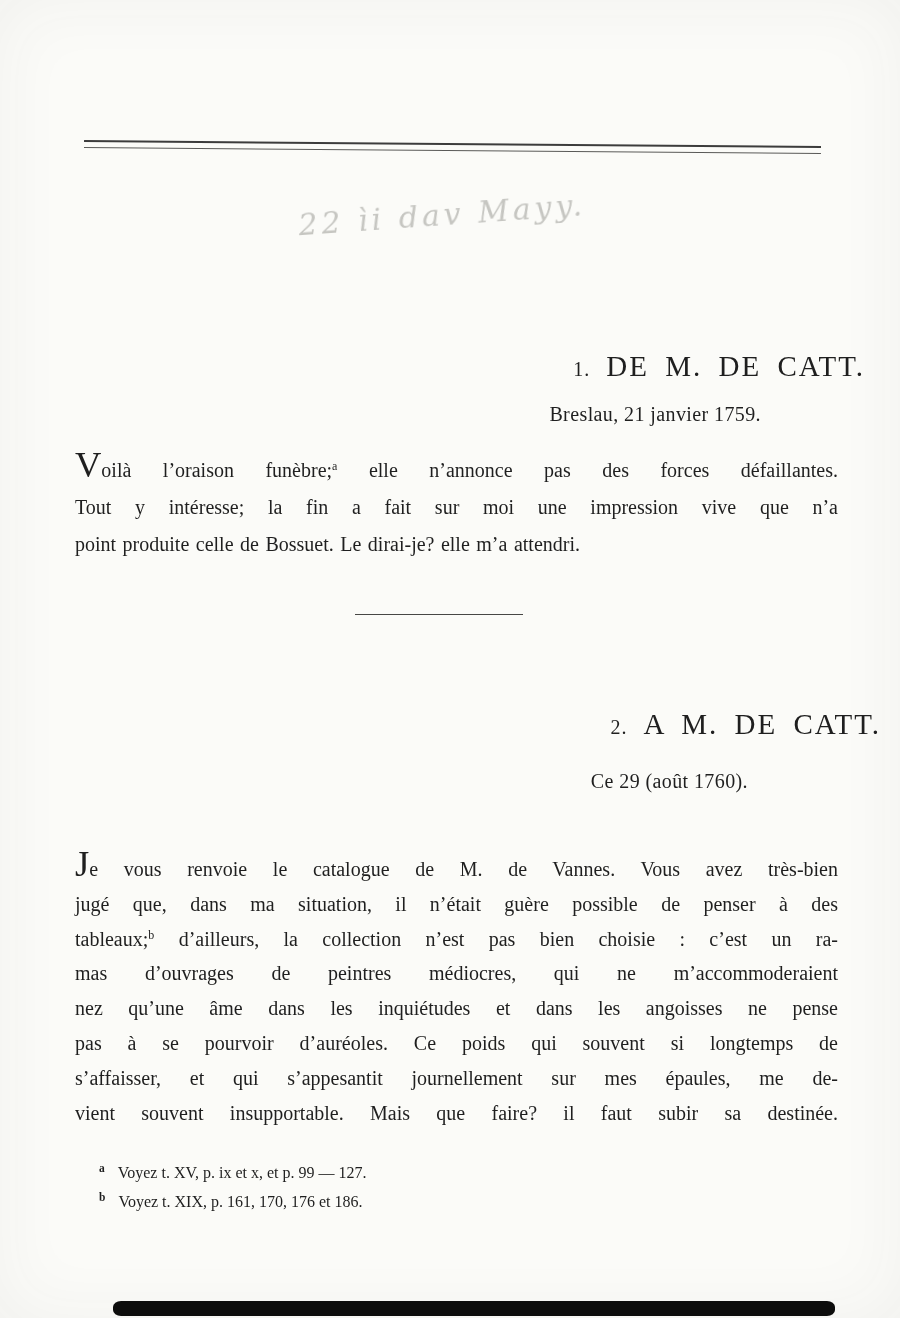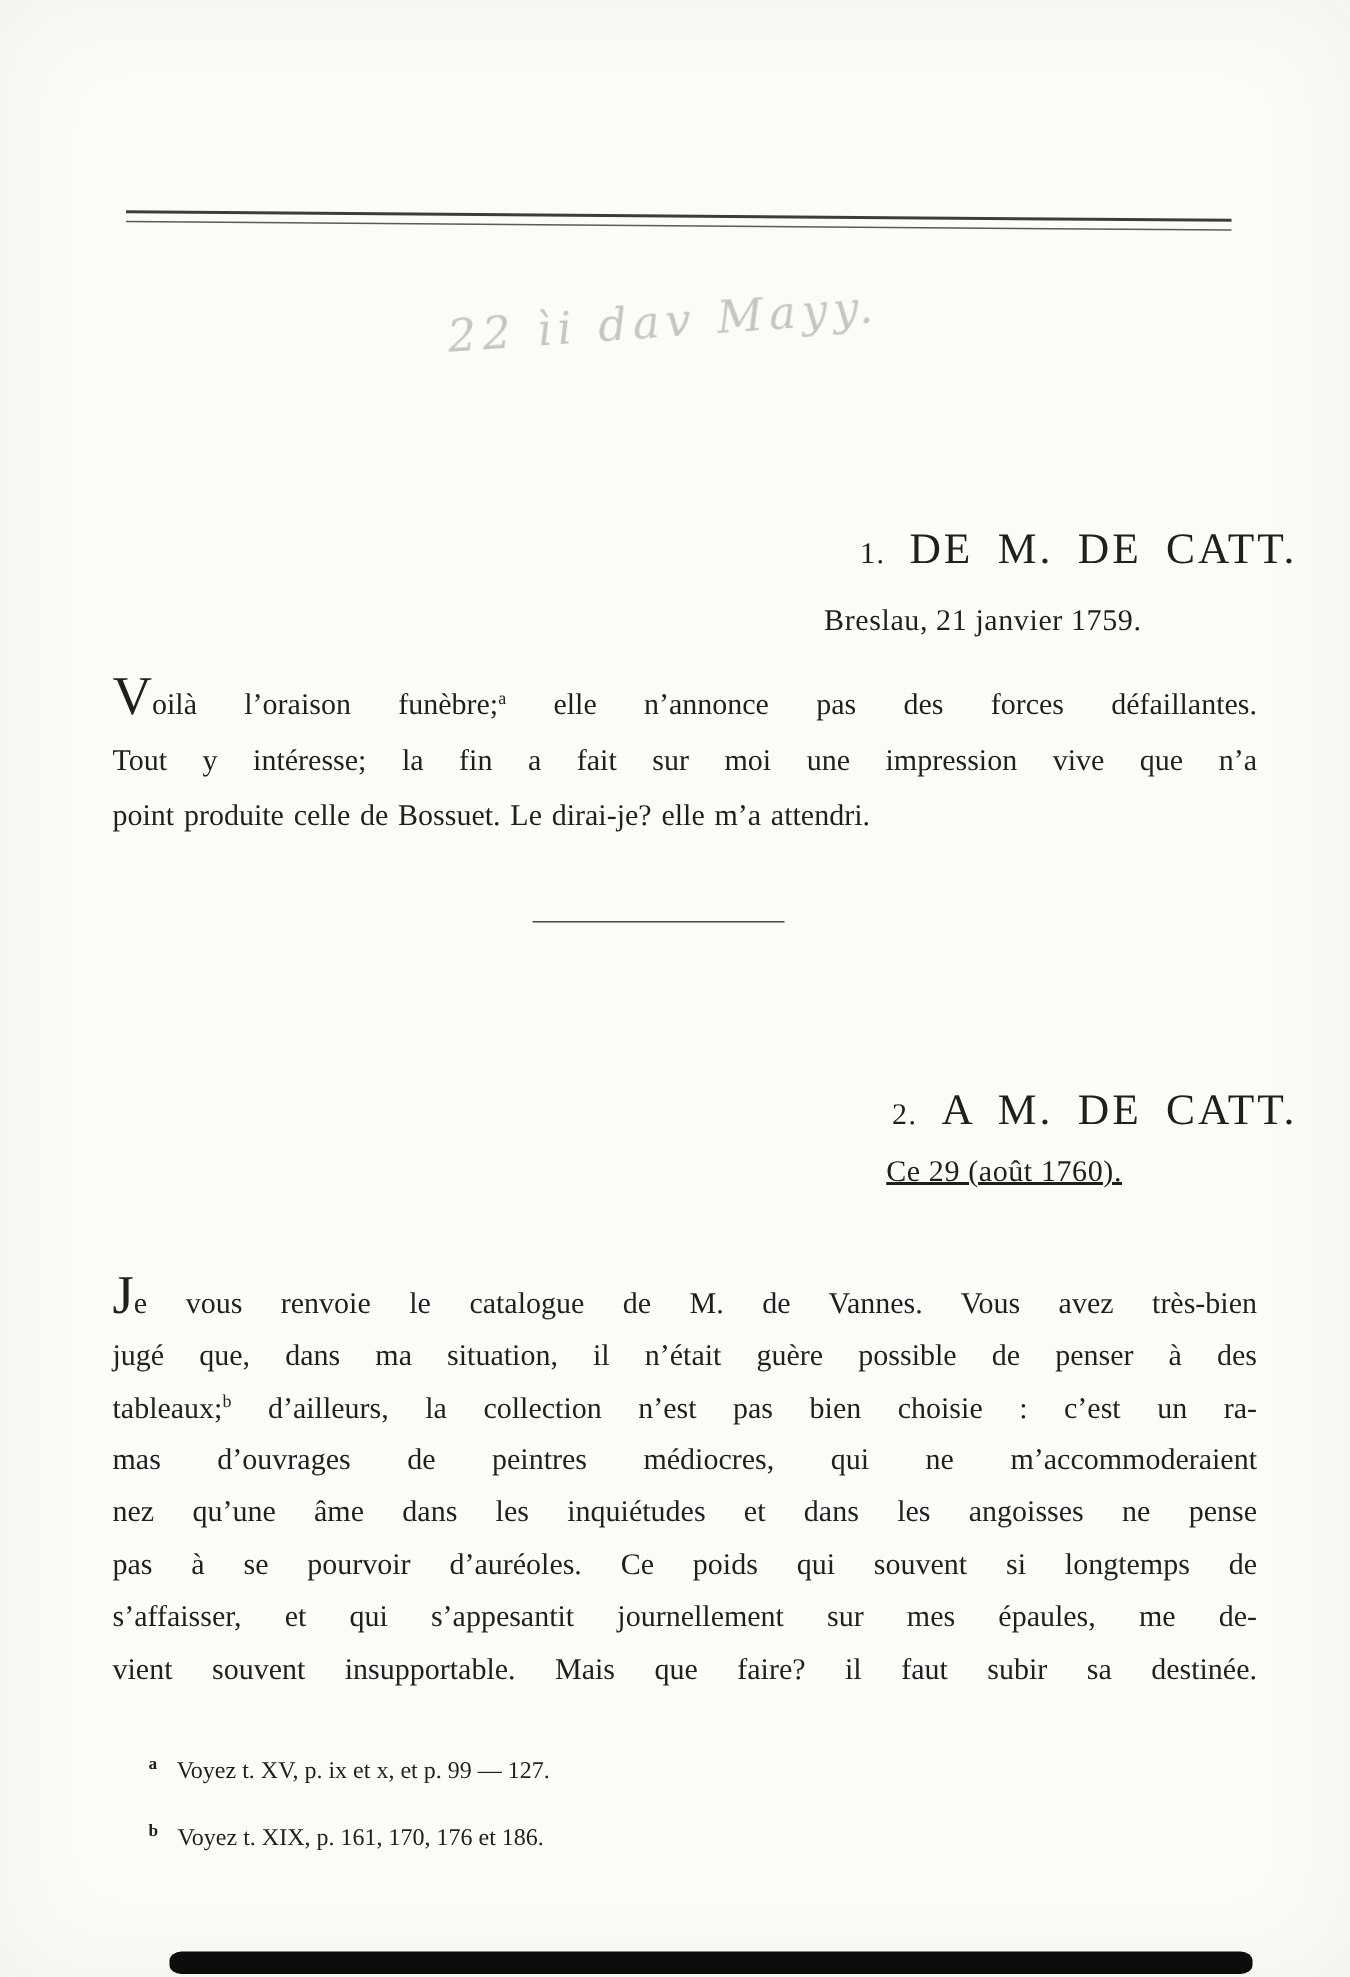--- a/index.html
+++ b/index.html
@@ -19,36 +19,36 @@
     font-family:"DejaVu Serif",serif;font-style:italic;
     font-size:30px;letter-spacing:4px;color:#a3a39e;opacity:.6;
     transform:rotate(-4deg);filter:blur(.4px);white-space:nowrap;
   }
   .letter-heading{
     position:absolute;left:0;width:865px;text-align:right;
     font-size:29px;letter-spacing:2px;word-spacing:7px;white-space:nowrap;
   }
   .letter-heading .num{font-size:20px;letter-spacing:1px;margin-right:16px;}
   .heading-1{top:350px;}
-  .heading-2{top:724px;}
+  .heading-2{top:708px;padding-left:16px;}
   .dateline{position:absolute;font-size:20px;letter-spacing:.4px;white-space:nowrap;}
   .dateline-1{top:403px;right:139px;}
-  .dateline-2{top:770px;right:152px;text-decoration:underline;}
+  .dateline-2{top:770px;right:152px;}
   .para{position:absolute;left:75px;width:763px;font-size:20px;}
   .para-1{top:452px;line-height:37px;}
   .para-2{top:852px;line-height:34.8px;}
   .line{text-align:justify;text-align-last:justify;word-spacing:1.5px;}
   .line.last{text-align-last:left;}
   .initial{font-size:36.5px;line-height:0;}
   .sup{font-size:12px;line-height:0;vertical-align:7px;}
   .divider{
     position:absolute;left:355px;top:614px;width:168px;height:0;
     border-top:1.7px solid #474745;
   }
-  .footnotes{position:absolute;left:99px;top:1156px;font-size:16px;line-height:41px;}
+  .footnotes{position:absolute;left:99px;top:1156px;font-size:16px;line-height:24px;}
   .fn-row{white-space:nowrap;}
   .fn-marker{font-size:11.5px;font-weight:bold;vertical-align:6px;margin-right:13px;}
   .scan-bar{
     position:absolute;left:113px;top:1301px;width:722px;height:15px;
     background:#0d0d0c;border-radius:8px/6px;
   }
 </style>
 </head>
 <body>
 

